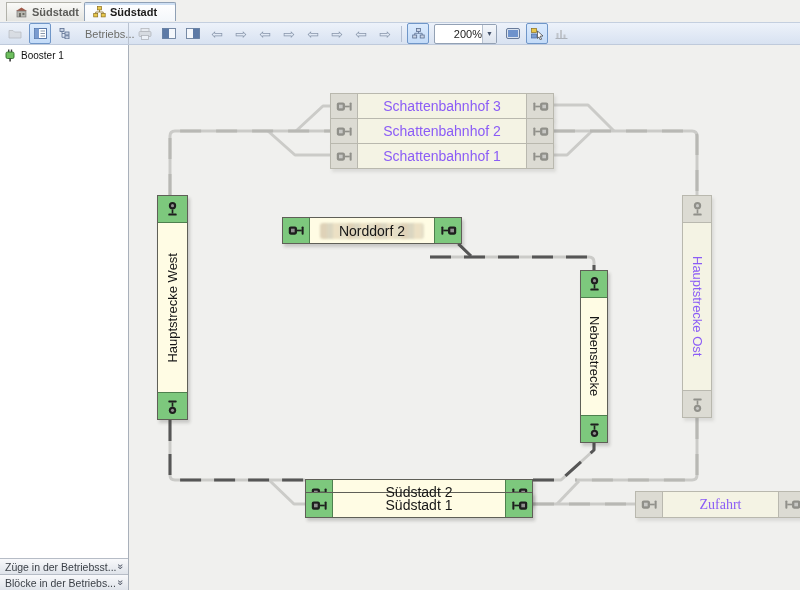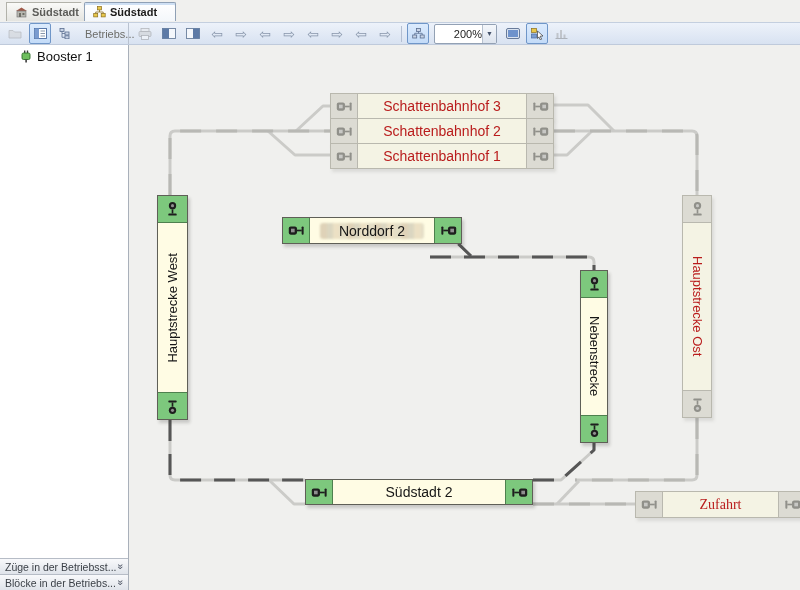--- a/index.html
+++ b/index.html
@@ -37,22 +37,22 @@
   .zoombox{display:flex;align-items:center;height:18px;border:1px solid #93a1b4;
        background:#fff;border-radius:2px;margin:0 3px;}
   .zoombox .zval{width:42px;font-size:11px;color:#222;padding-left:5px;}
   .zoombox .zdrop{width:13px;height:100%;display:flex;align-items:center;justify-content:center;
        border-left:1px solid #b7c1cf;background:linear-gradient(#f4f7fb,#dde4ee);
        font-size:7px;color:#45536b;}
 
   
   .sidebar{position:absolute;left:0;top:45px;width:129px;bottom:0;background:#ffffff;
        border-right:1px solid #a9b0ba;box-sizing:border-box;}
-  .tree-item{display:flex;align-items:center;gap:5px;padding:4px 2px 2px 20px;
-       font-size:13px;color:#111;}
+  .tree-item{display:flex;align-items:center;gap:5px;padding:4px 2px 2px 4px;
+       font-size:10px;color:#111;}
   .bpanels{position:absolute;left:0;bottom:0;width:100%;}
   .bpanel{height:15px;display:flex;align-items:center;justify-content:space-between;
        padding:0 4px 0 5px;font-size:10.5px;color:#3a3f46;
        background:linear-gradient(#f8f9fb,#dfe3ea);border-top:1px solid #b6bcc6;}
   .chev{display:inline-block;transform:rotate(90deg);font-size:10px;color:#4a5160;}
 
   
   .canvas{position:absolute;left:129px;top:45px;width:671px;height:545px;background:#f0f0ee;}
   .canvas svg.net{position:absolute;left:0;top:0;}
 
@@ -72,21 +72,21 @@
        overflow:hidden;}
   .body .lab{font-size:14px;color:#161616;white-space:nowrap;position:relative;z-index:2;}
   .blk.v .body .lab{font-size:13px;}
   .vdown{writing-mode:vertical-rl;}
   .vup{writing-mode:vertical-rl;transform:rotate(180deg);}
 
   .blk.inactive{border-color:#b9b8ae;background:#f4f3e4;box-shadow:2px 3px 3px rgba(120,120,115,.18);}
   .blk.inactive .cap{background:#dcdbd3;color:#90908a;}
   .blk.inactive .cap.l,.blk.inactive .cap.r,.blk.inactive .cap.t,.blk.inactive .cap.b{
        border-color:rgba(120,120,110,.35);}
-  .blk.inactive .body .lab{color:#b91c1c;}
+  .blk.inactive .body .lab{color:#8b5cf6;}
 
   .smudge{position:absolute;left:8%;top:18%;width:84%;height:64%;z-index:1;border-radius:3px;
        background:
         repeating-linear-gradient(90deg, rgba(124,84,52,.45) 0 7px, rgba(70,58,46,.35) 7px 13px,
           rgba(168,128,86,.4) 13px 20px, rgba(96,72,52,.3) 20px 27px);
        filter:blur(1.2px);opacity:.55;}
 
   .sig{display:block;}
 </style>
 </head>
@@ -421,20 +421,35 @@
         </span>
       <span class="body">
           <span class="lab">Südstadt 2</span>
         </span>
       <span class="cap r">
           <svg class="sig" width="17" height="11" viewBox="0 0 18 12">
             <use href="#sigL" transform="translate(18,0) scale(-1,1)"></use>
           </svg>
         </span>
     </div>
+    <div class="blk h" style="left:176px;top:447px;width:228px;height:26px;">
+      <span class="cap l">
+          <svg class="sig" width="17" height="11" viewBox="0 0 18 12">
+            <use href="#sigL"></use>
+          </svg>
+        </span>
+      <span class="body">
+          <span class="lab">Südstadt 1</span>
+        </span>
+      <span class="cap r">
+          <svg class="sig" width="17" height="11" viewBox="0 0 18 12">
+            <use href="#sigL" transform="translate(18,0) scale(-1,1)"></use>
+          </svg>
+        </span>
+    </div>
 
     <div class="blk h inactive" style="left:506px;top:446px;width:171px;height:27px;font-family:Liberation Serif, serif;">
       <span class="cap l">
           <svg class="sig" width="17" height="11" viewBox="0 0 18 12">
             <use href="#sigL"></use>
           </svg>
         </span>
       <span class="body">
           <span class="lab">Zufahrt</span>
         </span>

